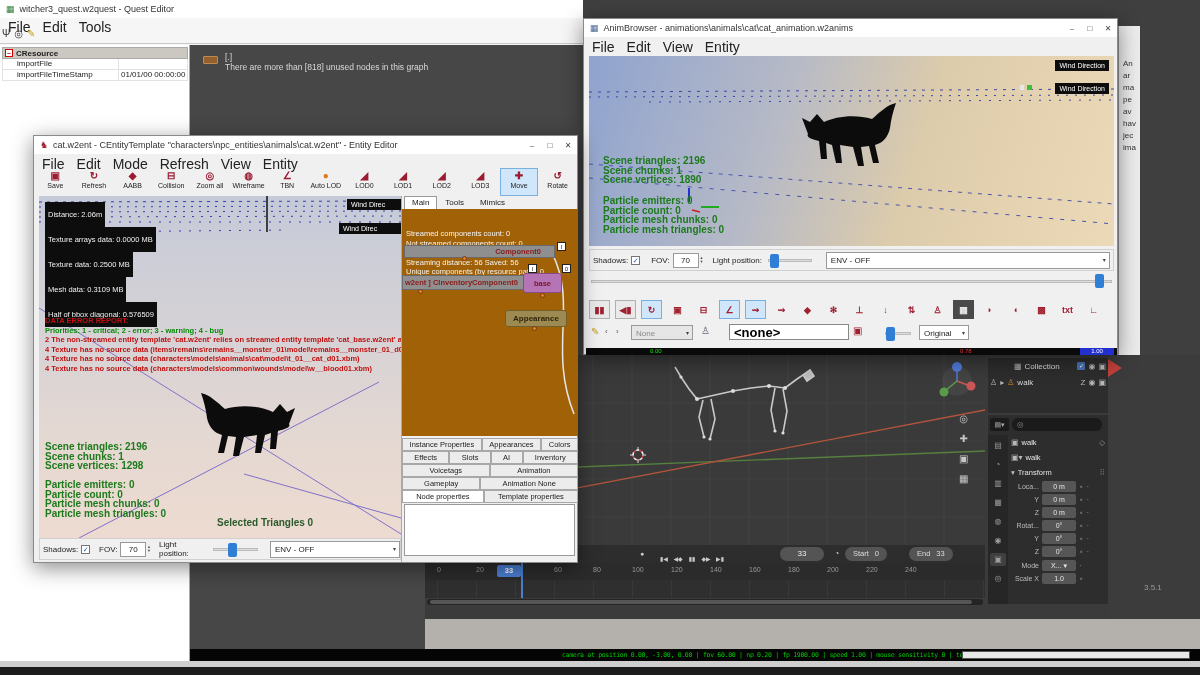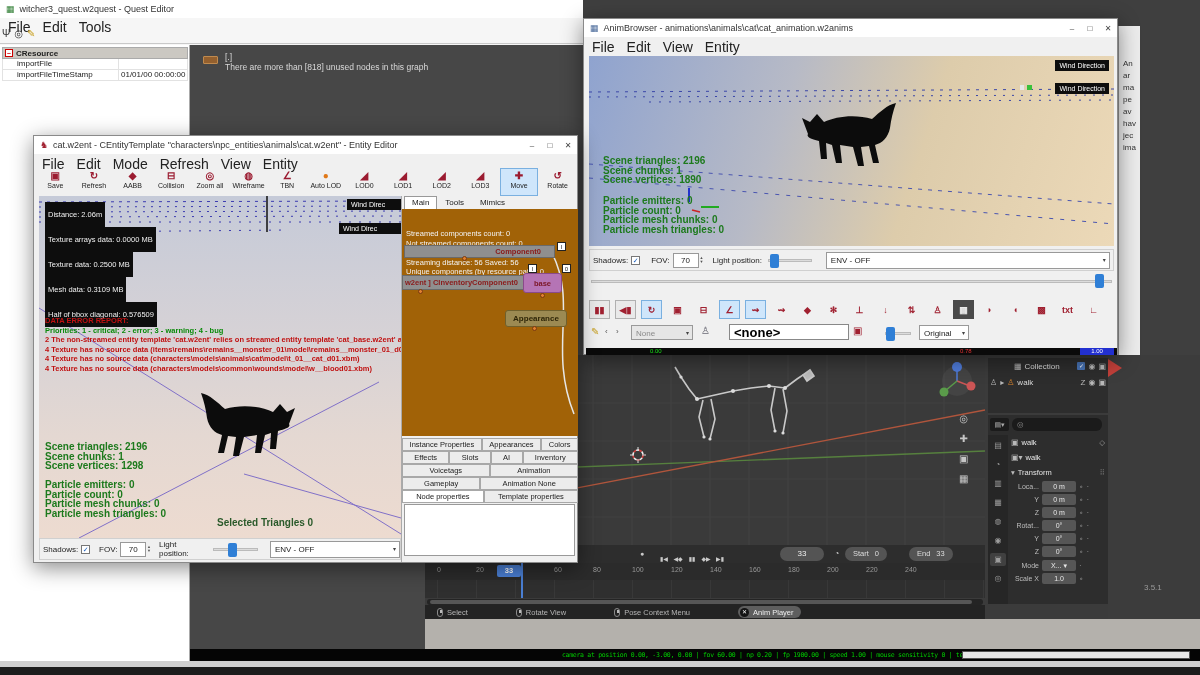--- a/index.html
+++ b/index.html
@@ -427,44 +427,20 @@
           <span>220</span>
           <span>240</span>
         </div>
       <div id="b-phbadge">33</div>
     </div>
     <div id="b-dope"></div>
     <div id="b-playhead"></div>
     <div id="b-hscroll">
         <div class="handle"></div>
       </div>
-    <div id="b-status">
-      <span style="width:12px"></span>
-      <span style="display:flex">
-
-          <span class="sitem">
-            <span class="mouseic"></span>
-            <span>Select</span>
-          </span>
-
-          <span class="sitem">
-            <span class="mouseic"></span>
-            <span>Rotate View</span>
-          </span>
-
-          <span class="sitem">
-            <span class="mouseic"></span>
-            <span>Pose Context Menu</span>
-          </span>
-        </span>
-      <span id="b-animplayer">
-        <span class="x">✕</span>
-        <span>Anim Player</span>
-      </span>
-    </div>
   </div>
   <div id="strip-blender-bottom"></div>
 
   <div id="anim-win" class="win">
     <div class="tbar">
       <span class="ticon" style="color:#4a6a9a">▦</span>
       <span>AnimBrowser - animations\animals\cat\cat_animation.w2anims</span>
       <span class="wbtns">
         <span class="wbtn">–</span>
         <span class="wbtn">□</span>

